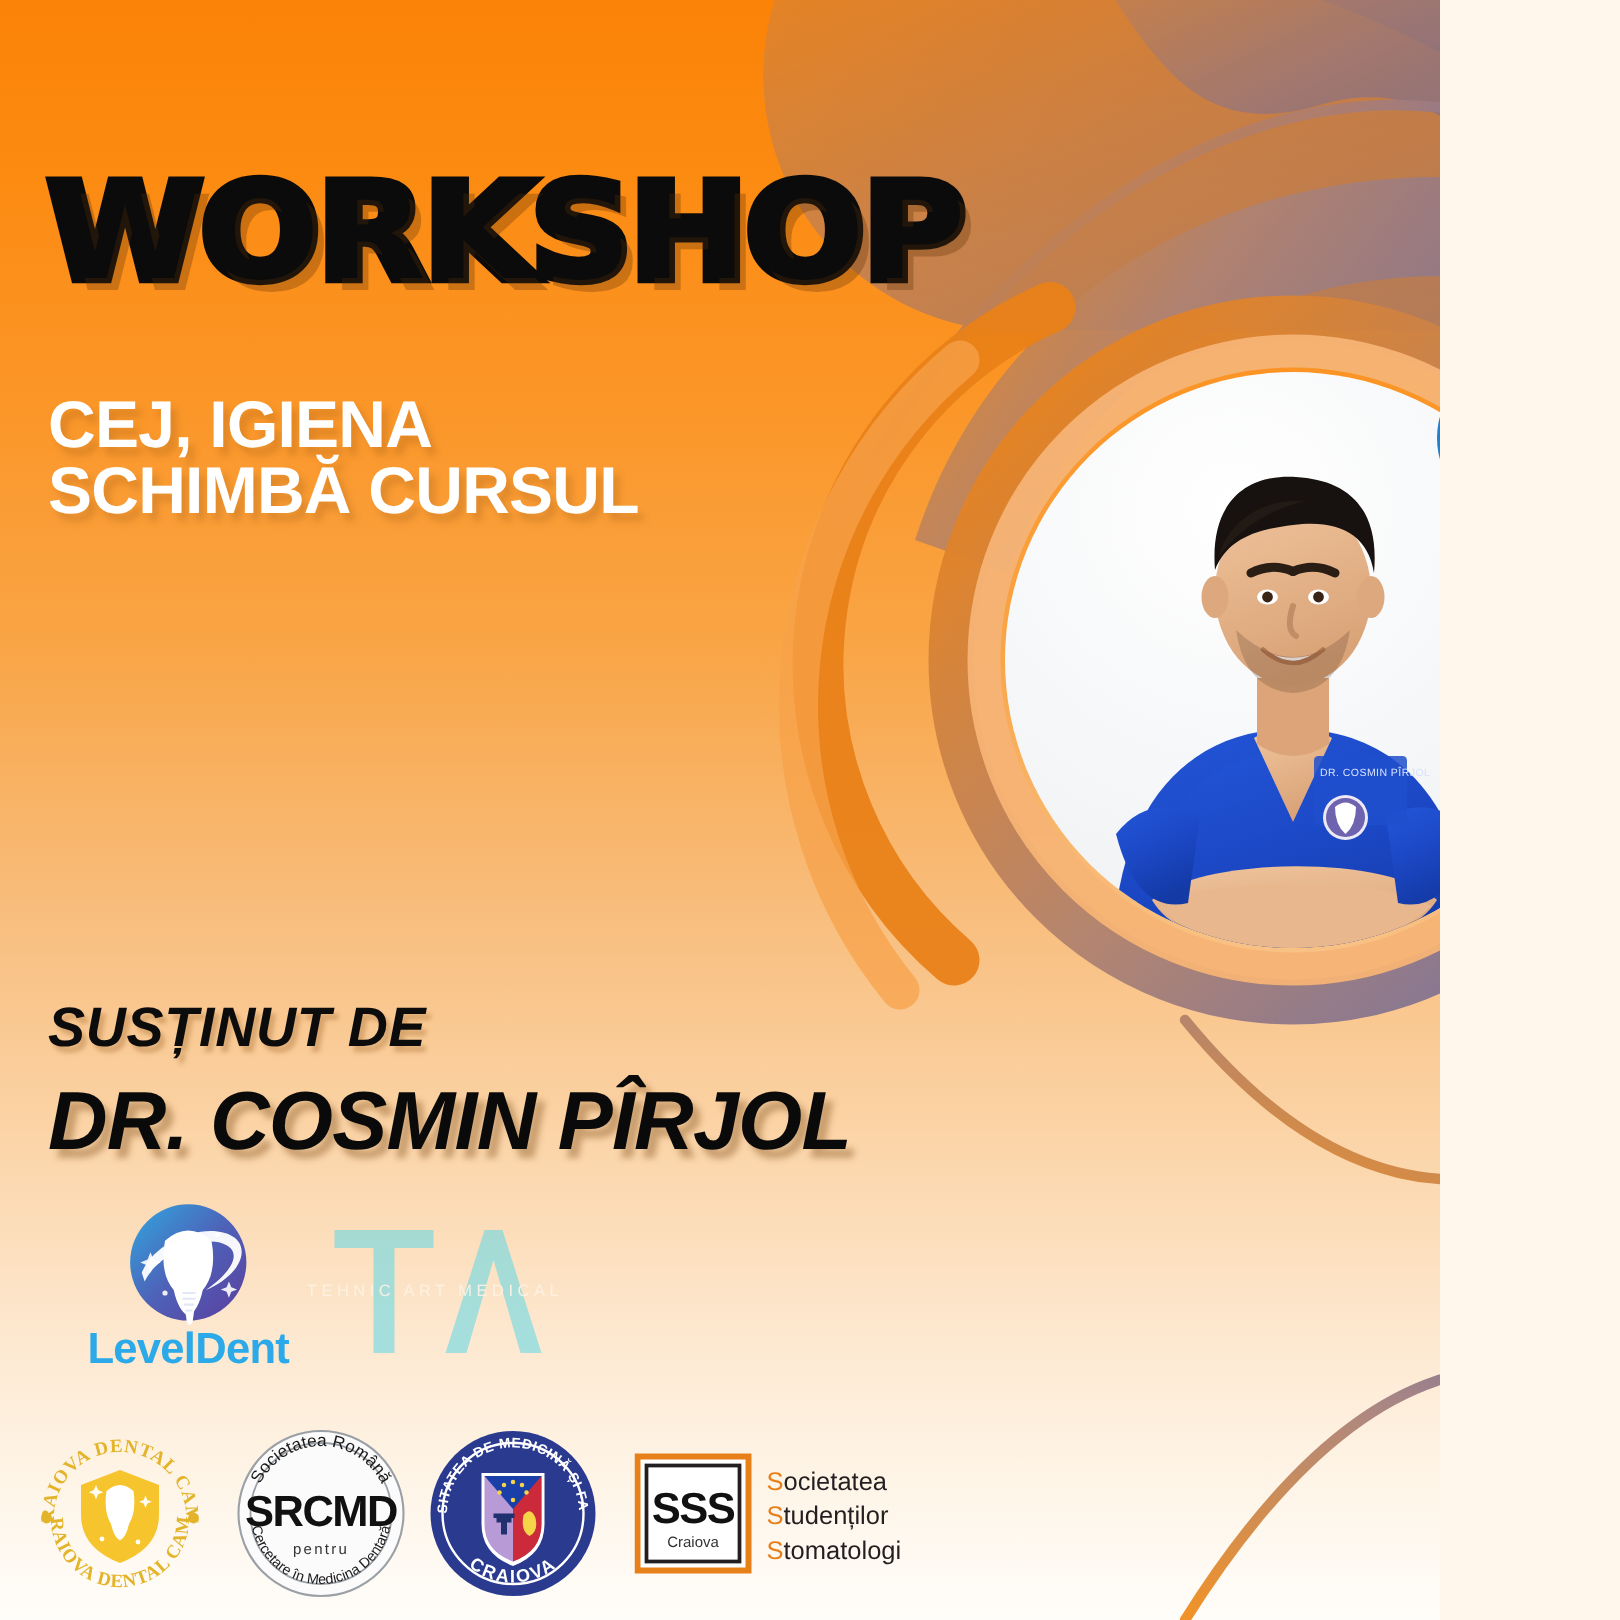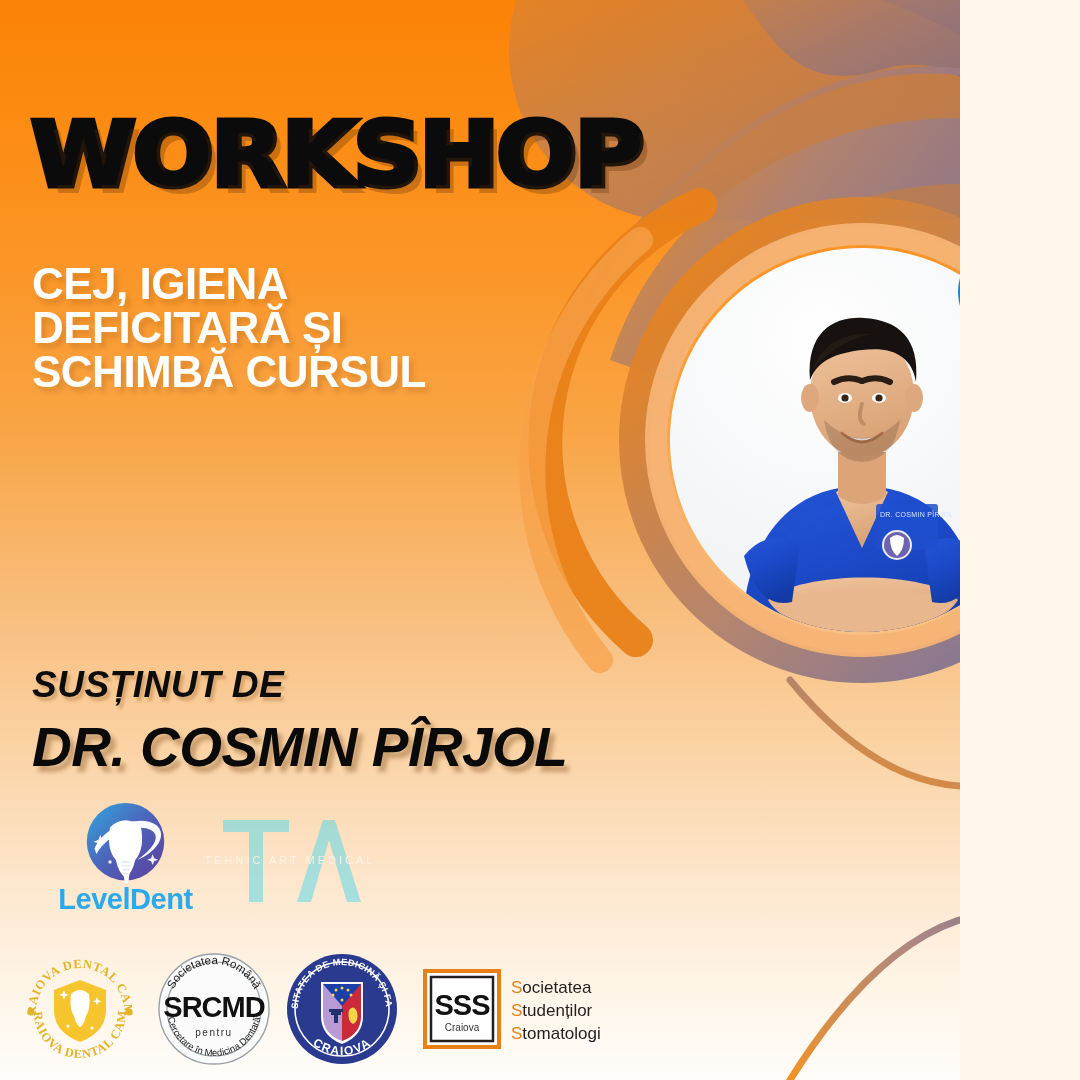--- a/index.html
+++ b/index.html
@@ -222,21 +222,20 @@
       <circle cx="897" cy="545" r="15" fill="#EDE9F6"></circle>
       <circle cx="897" cy="545" r="13" fill="#6E63AE"></circle>
       <path d="M890,538 q7,-6 14,0 q0,12 -7,18 q-7,-6 -7,-18 Z" fill="#FFFFFF"></path>
     </g>
   </svg>
 
   <div class="txt-block" id="workshop">WORKSHOP</div>
 
   <div class="txt-block" id="title">
     <span class="ln">CEJ, IGIENA</span>
-    <span class="ln">DEFICITARĂ ȘI</span>
     <span class="ln">SCHIMBĂ CURSUL</span>
   </div>
 
   <div class="txt-block" id="byline">SUSȚINUT DE</div>
   <div class="txt-block" id="speaker">DR. COSMIN PÎRJOL</div>
 
   <svg id="leveldent" viewBox="0 0 160 125" aria-hidden="true">
     <defs>
       <linearGradient id="ldCircle" x1="0" y1="0" x2="1" y2="1">
         <stop offset="0%" stop-color="#2FA8E0"></stop>

